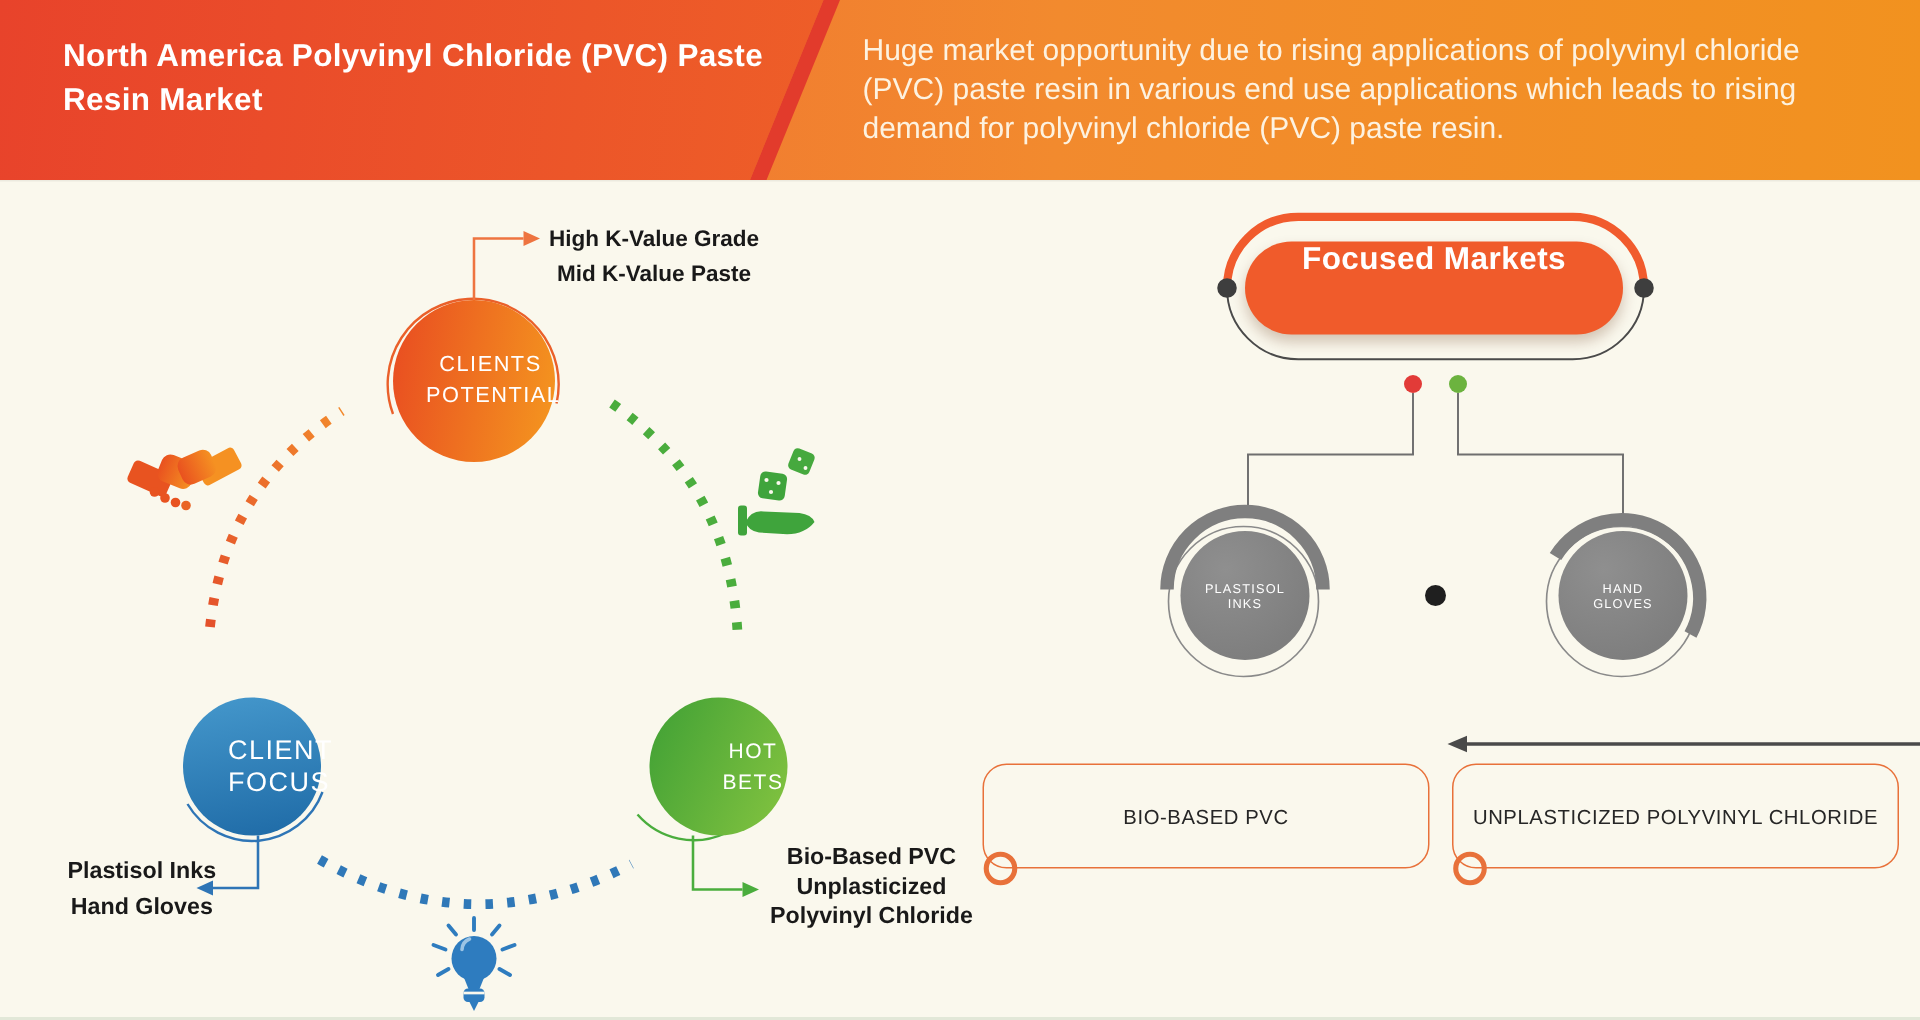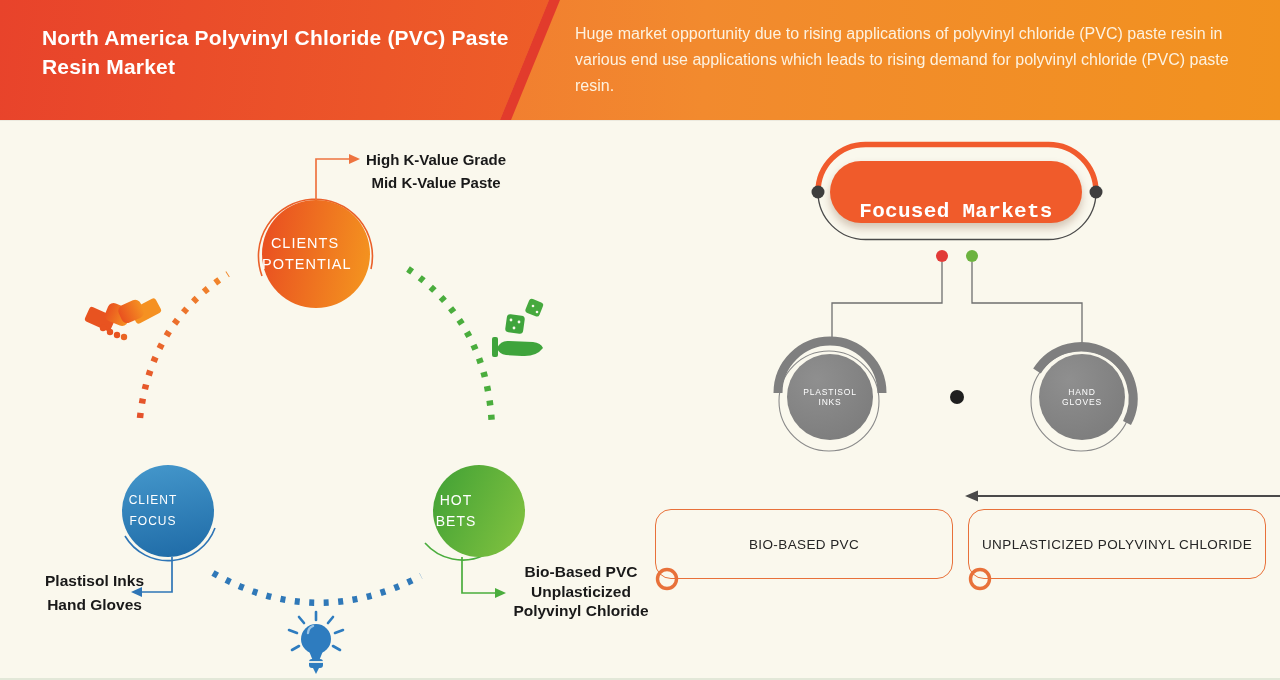--- a/index.html
+++ b/index.html
@@ -13,53 +13,53 @@
             background:linear-gradient(92deg,#ef6234 0%,#f28a2e 55%,#f2921f 100%); }
   .header-left { position:absolute; inset:0;
             background:linear-gradient(97deg,#e8432b 0%,#ee5f28 45%,#f7941d 100%);
             clip-path:polygon(0 0,549px 0,500px 120px,0 120px); }
   .header-stripe { position:absolute; inset:0; background:#e23b2c;
             clip-path:polygon(549px 0,560px 0,511px 120px,500px 120px); }
   .header-title { position:absolute; left:42px; top:23px; width:470px;
             font-size:21px; line-height:29px; font-weight:700; color:#ffffff;
             letter-spacing:.2px; }
   .header-desc { position:absolute; left:575px; top:21px; width:660px;
-            font-size:16px; line-height:26px; font-weight:400; color:#fdf2e0; }
+            font-size:20px; line-height:26px; font-weight:400; color:#fdf2e0; }
 
   
   .body-area { position:absolute; top:120px; left:0; width:1280px; height:560px;
             background:#faf8ed; border-top:1px solid #eceadf; }
   .overlay { position:absolute; inset:0; width:1280px; height:560px; }
 
   .node { position:absolute; border-radius:50%; display:flex; align-items:center;
-          justify-content:flex-start; text-align:center; color:#fff; }
+          justify-content:flex-end; text-align:center; color:#fff; }
   .node-label { font-weight:500; letter-spacing:1px; }
 
   .node-cp { left:262px; top:79px; width:108px; height:108px;
              background:linear-gradient(100deg,#e94f21 5%,#f4941f 95%); }
   .node-cp .node-label { width:86px; font-size:14.5px; line-height:21px; }
 
   .node-cf { left:122px; top:344px; width:92px; height:92px;
              background:linear-gradient(170deg,#4598cc 0%,#1e6aa6 100%); }
-  .node-cf .node-label { width:62px; font-size:12px; line-height:21px; }
+  .node-cf .node-label { width:62px; font-size:18px; line-height:21px; }
 
   .node-hb { left:433px; top:344px; width:92px; height:92px;
              background:linear-gradient(115deg,#3fa035 0%,#85c440 100%); }
   .node-hb .node-label { width:46px; font-size:14px; line-height:21px; }
 
   .anno { position:absolute; color:#191919; font-weight:600;text-align:center; }
   .anno-cp { left:366px; top:27px; font-size:15px; line-height:23px; }
   .anno-cf { left:45px; top:448px; font-size:15.5px; line-height:24px; }
   .anno-hb { left:511px; top:441px; width:140px; font-size:15.5px; line-height:19.5px; }
 
   
   .pill { position:absolute; left:830px; top:40px; width:252px; height:62px;
           border-radius:31px; background:#f05b2b;
           box-shadow:0 5px 9px rgba(90,35,5,.25);
-          display:flex; align-items:flex-end; justify-content:center;font-family:Liberation Mono, monospace; }
+          display:flex; align-items:flex-start; justify-content:center; }
   .pill span { color:#fff; font-weight:700; font-size:21px; letter-spacing:.3px; }
 
   .gray-node { position:absolute; width:86px; height:86px; border-radius:50%;
           background:radial-gradient(circle at 35% 30%, #8f8f8f 0%, #7e7e7e 75%);
           display:flex; align-items:center; justify-content:center; text-align:center; }
   .gray-node span { color:#fff; font-size:8.5px; letter-spacing:.8px; font-weight:500; width:70px; }
   .gn-1 { left:787px; top:233px; }
   .gn-2 { left:1039px; top:233px; }
 
   .fut-heading { position:absolute; left:650px; top:362px; font-size:17.5px;

